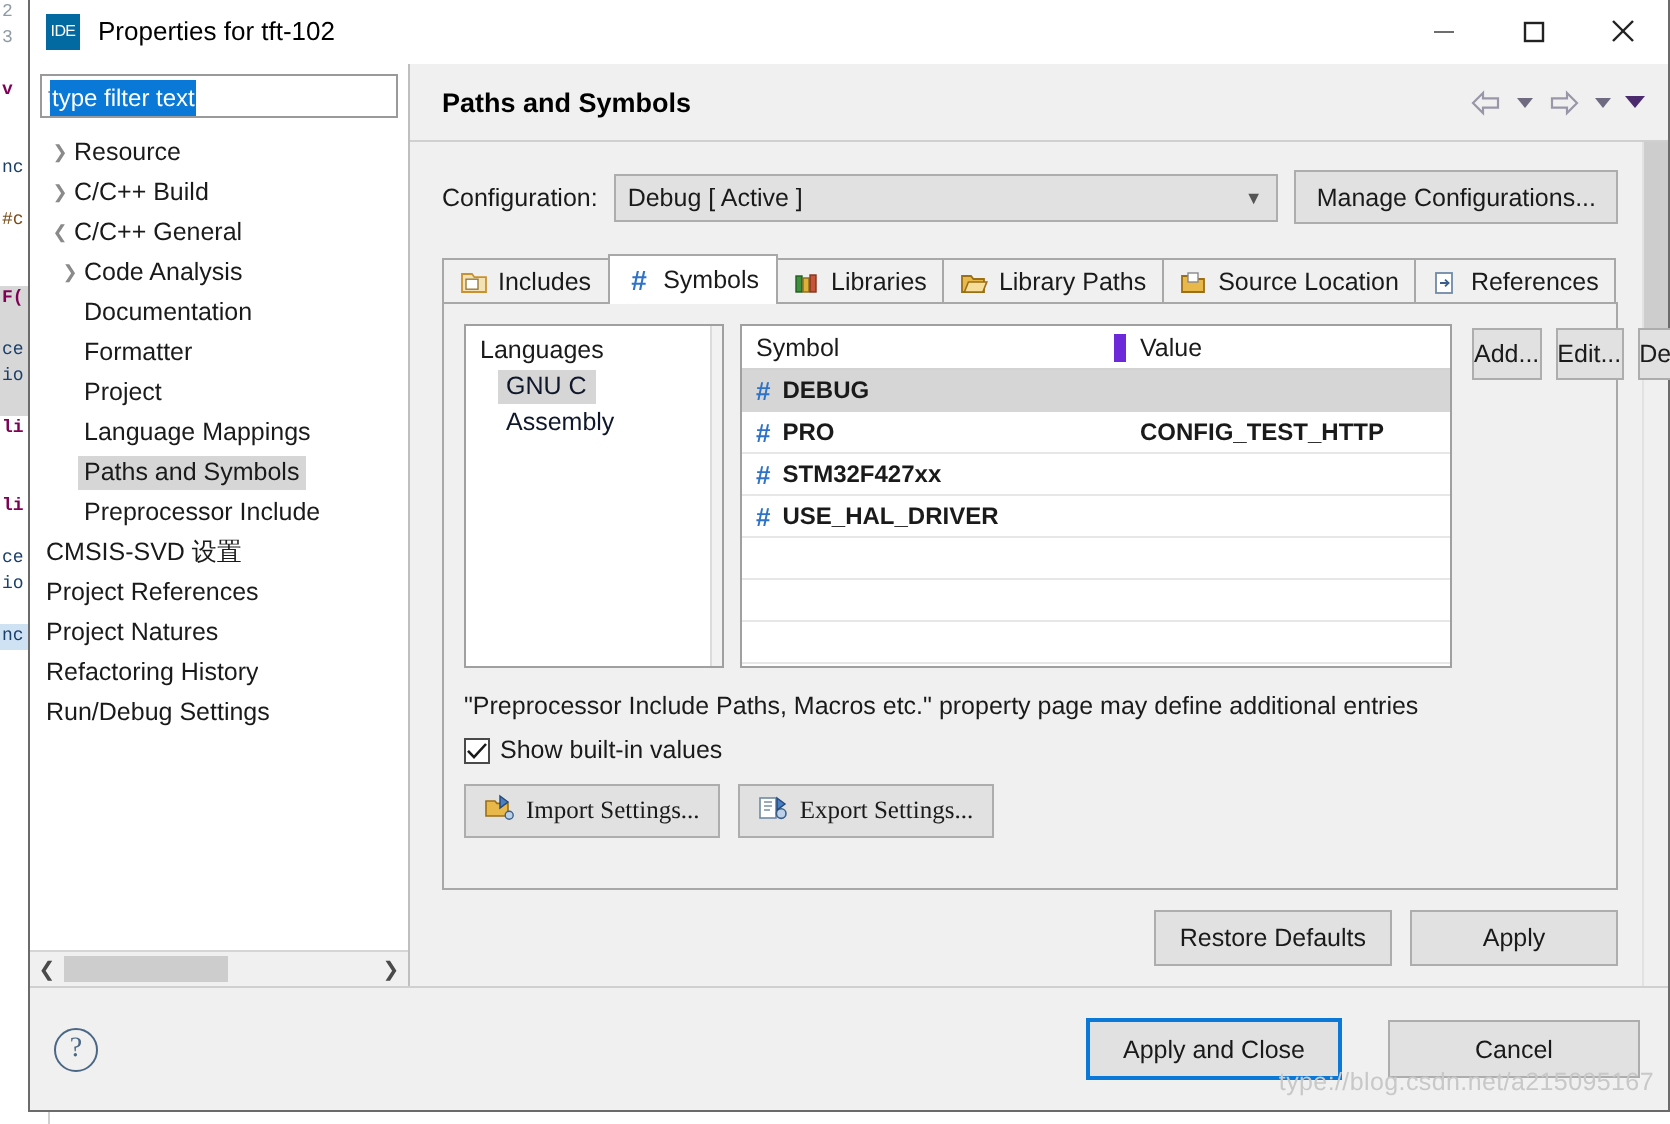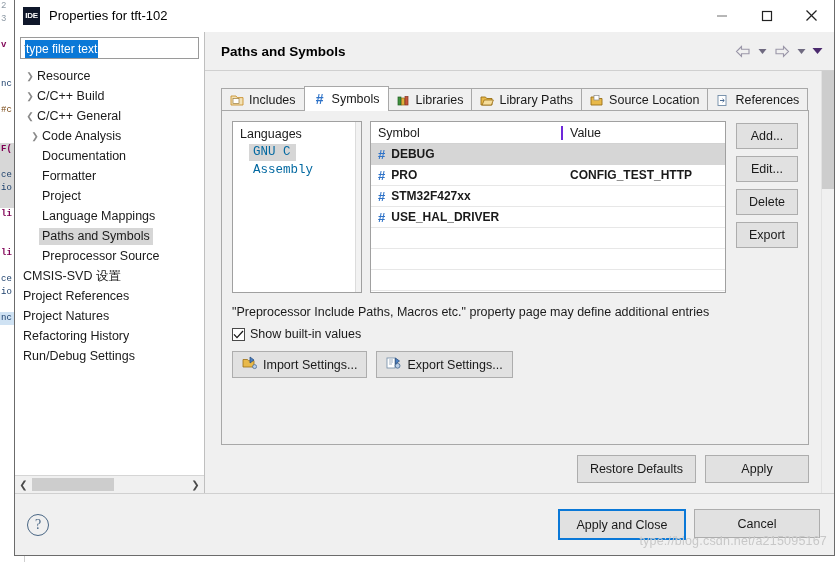--- a/index.html
+++ b/index.html
@@ -61,24 +61,24 @@
     height: 31px;
     background: #ffffff;
     display: flex;
     align-items: center;
     flex: 0 0 auto;
     border-bottom: 1px solid #ffffff;
   }
   #ide-icon {
     width: 17px; height: 18px;
     margin-left: 8px;
-    background: #0f172a;
+    background: #0369a1;
     color: #ffffff;
     font-size: 8px;
-    font-weight: bold;
+    font-weight: normal;
     display: flex;
     align-items: center;
     justify-content: center;
     letter-spacing: -0.3px;
     font-family: "Liberation Sans", sans-serif;
   }
   #title-text {
     margin-left: 9px;
     font-size: 13px;
     color: #000000;
@@ -358,22 +358,21 @@
     position: relative;
   }
   #lang-list .lhead {
     font-size: 12.5px;
     padding: 2px 0 2px 7px;
     color: #1a1a1a;
   }
   #lang-list .litem {
     font-size: 12.5px;
     padding: 2px 0 2px 20px;
-    color: #0369a1;
-    font-family: Liberation Mono, monospace;
+    color: #0f172a;
   }
   #lang-list .litem.sel span {
     background: #d6d6d6;
     padding: 1px 5px 2px 4px;
     margin-left: -4px;
   }
   #lang-vsb {
     position: absolute;
     right: 0; top: 0; bottom: 0;
     width: 5px;
@@ -410,40 +409,40 @@
     width: 192px;
     flex: 0 0 auto;
     padding-left: 7px;
     box-sizing: border-box;
     display: flex;
     align-items: center;
     gap: 6px;
     overflow: hidden;
     white-space: nowrap;
   }
-  .srow.head .scol-sym { border-right: 2px solid #6d28d9; }
+  .srow.head .scol-sym { border-right: 6px solid #6d28d9; }
   .scol-val {
     flex: 1 1 auto;
     padding-left: 7px;
     box-sizing: border-box;
     overflow: hidden;
     white-space: nowrap;
     font-weight: bold;
     font-size: 12px;
   }
   .srow.head .scol-val { font-weight: normal; font-size: 12.5px; }
   .srow .symname { font-weight: bold; font-size: 12px; }
   .srow .symhash { color: #2f73c8; font-weight: bold; font-size: 13px; }
 
   #side-buttons {
     width: 62px;
     flex: 0 0 auto;
     margin-left: 10px;
     display: flex;
-    flex-direction: column;
+    flex-direction: row;
     gap: 7px;
     padding-top: 2px;
   }
   .sbtn {
     height: 24px;
     background: #e1e1e1;
     border: 1px solid #adadad;
     font-size: 12.5px;
     font-family: "Liberation Sans", sans-serif;
     color: #1a1a1a;
@@ -481,21 +480,21 @@
     display: flex;
     gap: 9px;
     flex: 0 0 auto;
   }
   .setbtn {
     height: 25px;
     padding: 0 9px;
     background: #e1e1e1;
     border: 1px solid #adadad;
     font-size: 12.5px;
-    font-family: Liberation Sans, sans-serif;
+    font-family: Liberation Serif, serif;
     display: flex;
     align-items: center;
     gap: 6px;
     color: #1a1a1a;
   }
 
   
   #pane-bottom {
     display: flex;
     justify-content: flex-end;
@@ -536,21 +535,22 @@
     font-size: 14px;
     display: flex;
     align-items: center;
     justify-content: center;
     font-family: "Liberation Serif", serif;
     box-sizing: border-box;
   }
   #footer-btns {
     margin-left: auto;
     display: flex;
-    gap: 8px;
+    gap: 23px;
+    align-items: center;
   }
   .fbtn {
     height: 27px;
     min-width: 100px;
     padding: 0 12px;
     background: #e1e1e1;
     border: 1px solid #adadad;
     font-size: 12.5px;
     font-family: "Liberation Sans", sans-serif;
     display: flex;
@@ -669,21 +669,21 @@
         <div class="tnode lvl1">
           <span class="lbl">Project</span>
         </div>
         <div class="tnode lvl1">
           <span class="lbl">Language Mappings</span>
         </div>
         <div class="tnode lvl1 sel">
           <span class="lbl">Paths and Symbols</span>
         </div>
         <div class="tnode lvl1">
-          <span class="lbl">Preprocessor Source</span>
+          <span class="lbl">Preprocessor Include</span>
         </div>
         <div class="tnode lvl0">
           <span class="lbl">CMSIS-SVD 设置</span>
         </div>
         <div class="tnode lvl0">
           <span class="lbl">Project References</span>
         </div>
         <div class="tnode lvl0">
           <span class="lbl">Project Natures</span>
         </div>
@@ -731,20 +731,28 @@
             <svg width="11" height="8" viewBox="0 0 11 8">
                 <path d="M0.5 1 L10.5 1 L5.5 7 Z" fill="#4b2a6e"></path>
               </svg>
           </div>
         </div>
       </div>
 
       <div id="pane-scroll-area">
         <div id="pane-content">
 
+          <div id="config-row">
+            <div id="config-label">Configuration:</div>
+            <div id="config-combo">
+              <span class="val">Debug  [ Active ]</span>
+              <span class="caret">▼</span>
+            </div>
+            <div id="manage-btn">Manage Configurations...</div>
+          </div>
 
           <div id="tabgroup">
             <div id="tabstrip">
 
               <div class="tab">
                 <span class="ticon">
                   <svg width="14" height="13" viewBox="0 0 14 13">
                       <path d="M1 2 h5 l1.2 1.6 H13 v7.4 H1 Z" fill="#f3e2b6" stroke="#c9912f" stroke-width="0.9"></path>
                       <rect x="3" y="4.6" width="6" height="5" fill="#ffffff" stroke="#9a7a3a" stroke-width="0.7"></rect>
                     </svg>

